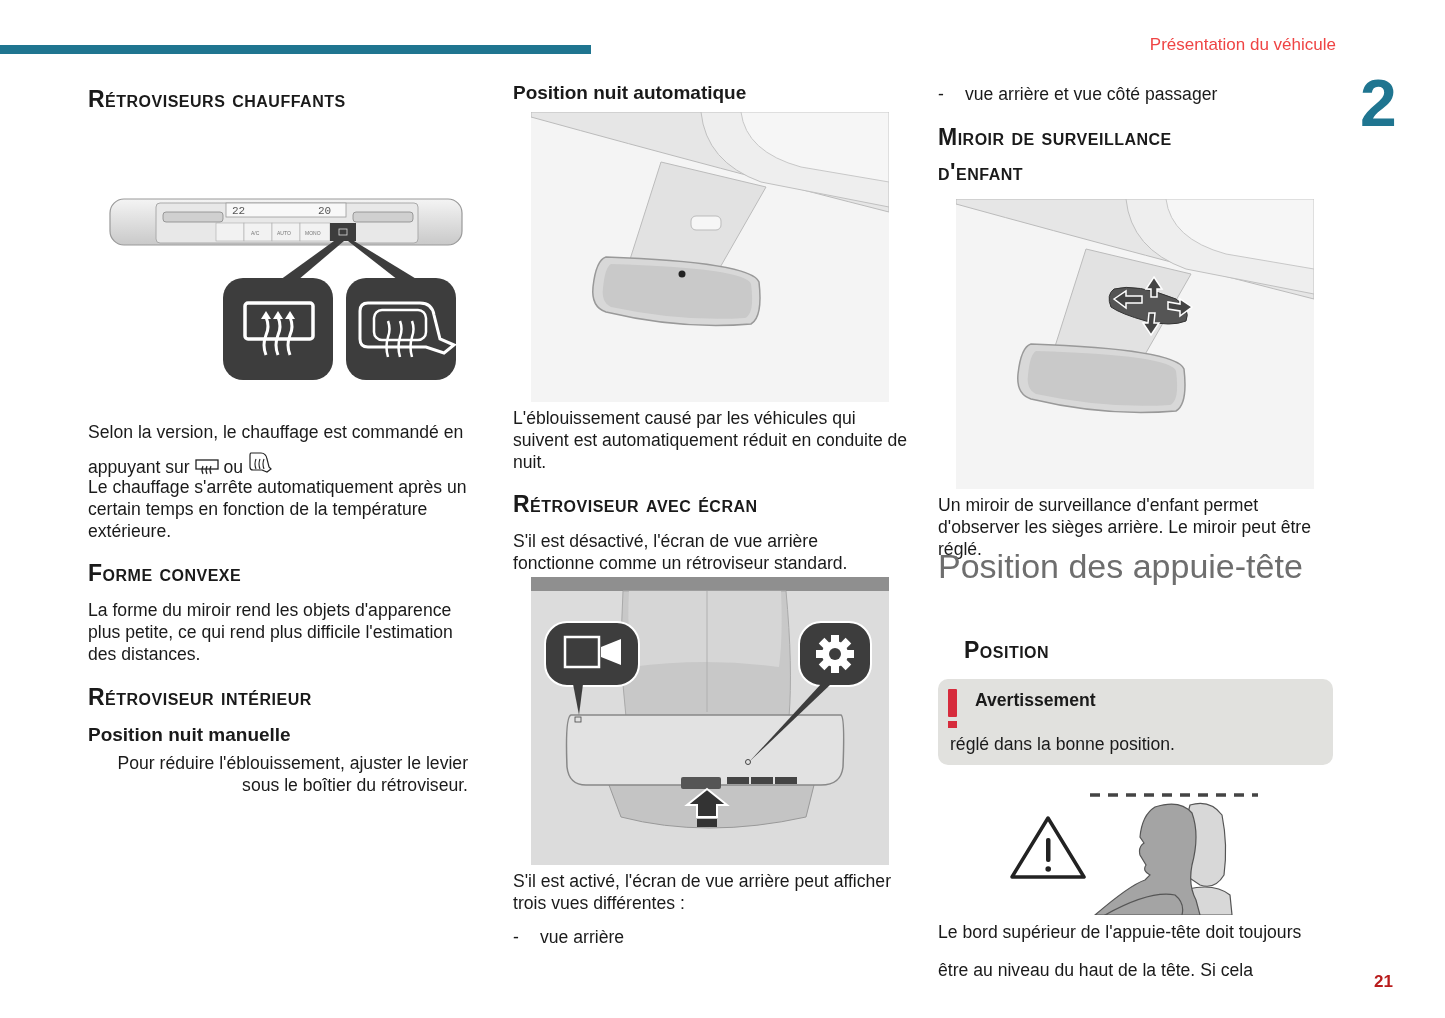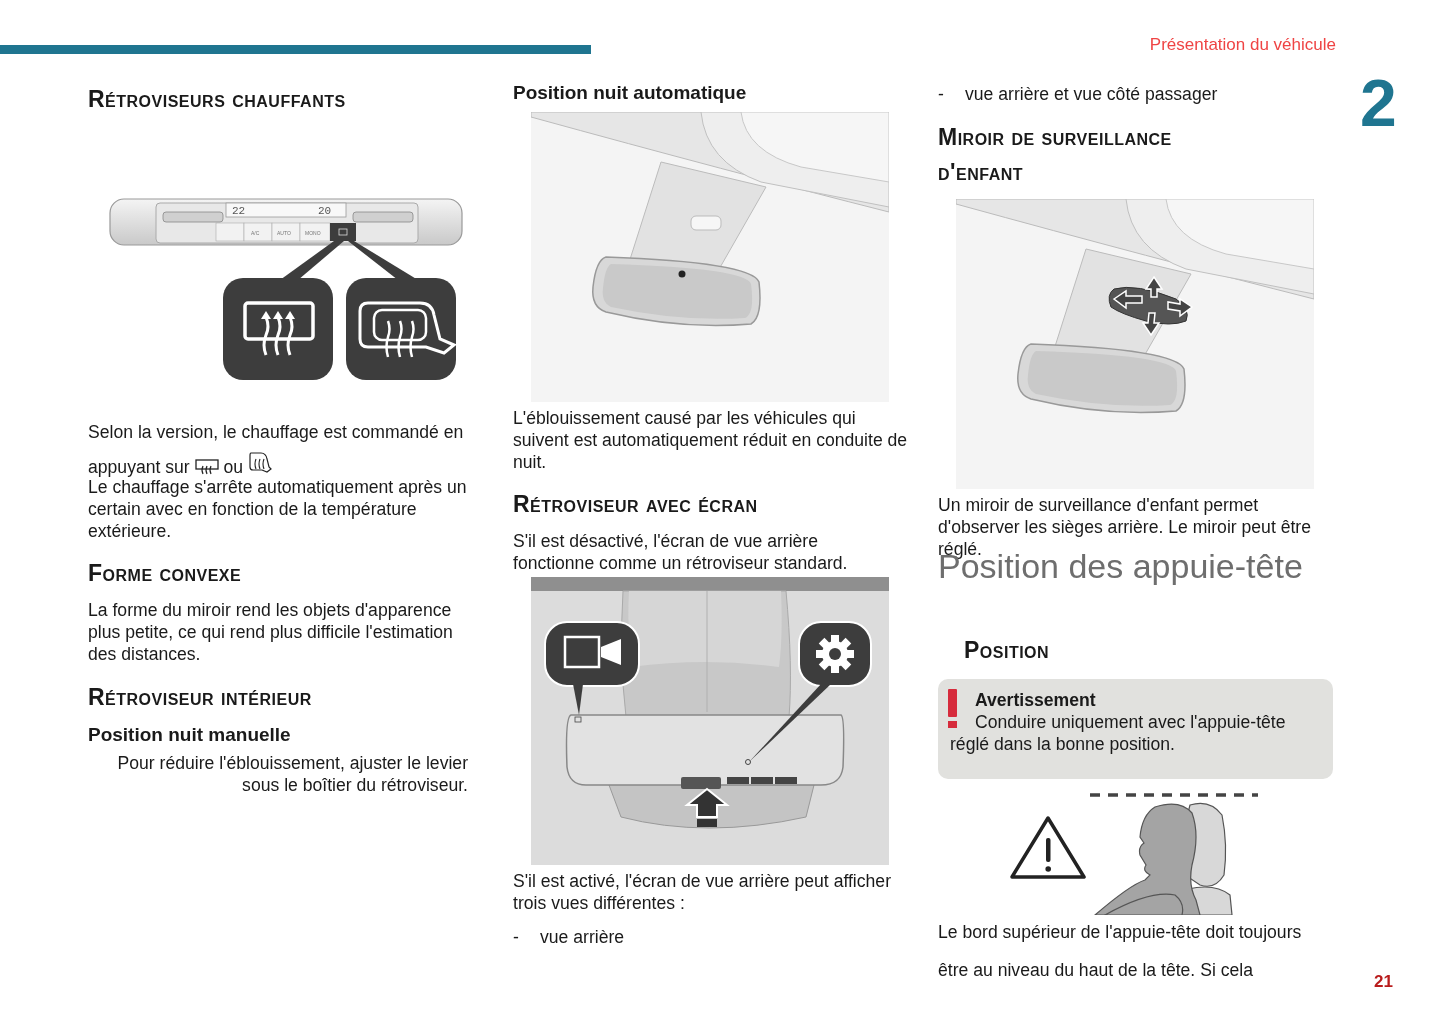--- a/index.html
+++ b/index.html
@@ -9,21 +9,21 @@
   .runhead { position:absolute; right:109px; top:35px; font-size:17px; color:#ef4444; }
   .chapnum { position:absolute; left:1360px; top:70px; font-size:66px; font-weight:bold; color:#1f7590; line-height:1; }
   .pagenum { position:absolute; left:1374px; top:972px; font-size:17px; font-weight:bold; color:#b91c1c; }
   .h2 { position:absolute; font-weight:bold; font-size:23px; font-variant:small-caps; letter-spacing:0.5px; line-height:34px; color:#1a1a1a; white-space:nowrap; }
   .h3 { position:absolute; font-weight:bold; font-size:19px; line-height:24px; white-space:nowrap; }
   .p { position:absolute; font-size:17.6px; line-height:22px; color:#1a1a1a; }
   .bigtitle { position:absolute; font-size:34px; color:#6e6e6e; line-height:40px; white-space:nowrap; }
   .bullet { position:absolute; font-size:17.6px; line-height:22px; white-space:nowrap; }
   .bullet .dash { display:inline-block; width:27px; }
   .fig { position:absolute; overflow:hidden; }
-  .warnbox { position:absolute; left:938px; top:679px; width:395px; height:100px; background:#e1e1de; border-radius:10px; }
+  .warnbox { position:absolute; left:938px; top:679px; width:395px; height:86px; background:#e1e1de; border-radius:10px; }
   .warnbox .excl { position:absolute; left:10px; top:10px; width:9px; height:28px; background:#d62b3c; border-radius:1px; }
   .warnbox .excl2 { position:absolute; left:10px; top:42px; width:9px; height:7px; background:#d62b3c; }
   .warnbox .wt { position:absolute; left:37px; top:11px; font-weight:bold; font-size:17.6px; }
   .warnbox .wb1 { position:absolute; left:37px; top:33px; font-size:17.6px; }
   .warnbox .wb2 { position:absolute; left:12px; top:55px; font-size:17.6px; }
   .inlineico { display:inline-block; vertical-align:-2px; }
 </style>
 </head>
 <body>
 
@@ -88,21 +88,21 @@
   <span class="inlineico"><svg width="24" height="16" viewBox="0 0 24 16">
         <rect x="1" y="1" width="22" height="9" fill="none" stroke="#222" stroke-width="1.3"></rect>
         <path d="M8 15 q-2 -4 0 -8 M12 15 q-2 -4 0 -8 M16 15 q-2 -4 0 -8" stroke="#222" stroke-width="1.2" fill="none"></path>
       </svg></span>
   <span>ou</span>
   <span class="inlineico"><svg width="24" height="24" viewBox="0 0 24 24">
         <path d="M3 2 h10 q5 0 6 6 l2 8 l2 2 l-4 3 l-5 -2 h-9 q-3 0 -3 -3 v-11 q0 -3 1 -3z" fill="none" stroke="#222" stroke-width="1.2"></path>
         <path d="M8 18 q-2 -5 0 -10 M12 18 q-2 -5 0 -10 M16 18 q-2 -5 0 -10" stroke="#222" stroke-width="1.1" fill="none"></path>
       </svg></span>
 </div>
-<div class="p" style="left:88px;top:476px;width:395px;">Le chauffage s'arrête automatiquement après un certain avec en fonction de la température extérieure.</div>
+<div class="p" style="left:88px;top:476px;width:395px;">Le chauffage s'arrête automatiquement après un certain temps en fonction de la température extérieure.</div>
 
 <div class="h2" style="left:88px;top:556px;">Forme convexe</div>
 <div class="p" style="left:88px;top:599px;width:395px;">La forme du miroir rend les objets d'apparence plus petite, ce qui rend plus difficile l'estimation des distances.</div>
 
 <div class="h2" style="left:88px;top:680px;">Rétroviseur intérieur</div>
 <div class="h3" style="left:88px;top:723px;">Position nuit manuelle</div>
 <div class="p" style="left:88px;top:752px;width:380px;text-align:right;">Pour réduire l'éblouissement, ajuster le levier sous le boîtier du rétroviseur.</div>
 
 <div class="h3" style="left:513px;top:81px;">Position nuit automatique</div>
 
@@ -191,21 +191,20 @@
 
 <div class="p" style="left:938px;top:494px;width:400px;">Un miroir de surveillance d'enfant permet d'observer les sièges arrière. Le miroir peut être réglé.</div>
 
 <div class="bigtitle" style="left:938px;top:546px;">Position des appuie-tête</div>
 <div class="h2" style="left:938px;top:633px;margin-left:26px;">Position</div>
 
 <div class="warnbox">
   <div class="excl"></div>
   <div class="excl2"></div>
   <div class="wt">Avertissement</div>
-  <div class="wb1">Conduire uniquement avec l'appuie-tête</div>
   <div class="wb2">réglé dans la bonne position.</div>
 </div>
 
 <div class="fig" style="left:1010px;top:785px;width:250px;height:130px;">
   <svg width="250" height="130" viewBox="0 0 250 130">
     <line x1="80" y1="10" x2="248" y2="10" stroke="#444" stroke-width="3.5" stroke-dasharray="10 8"></line>
     <g>
       <polygon points="38,33 74,92 2,92" fill="none" stroke="#222" stroke-width="3.5" stroke-linejoin="round"></polygon>
       <rect x="36" y="53" width="4.5" height="24" rx="2" fill="#222"></rect>
       <circle cx="38.2" cy="84" r="2.8" fill="#222"></circle>

